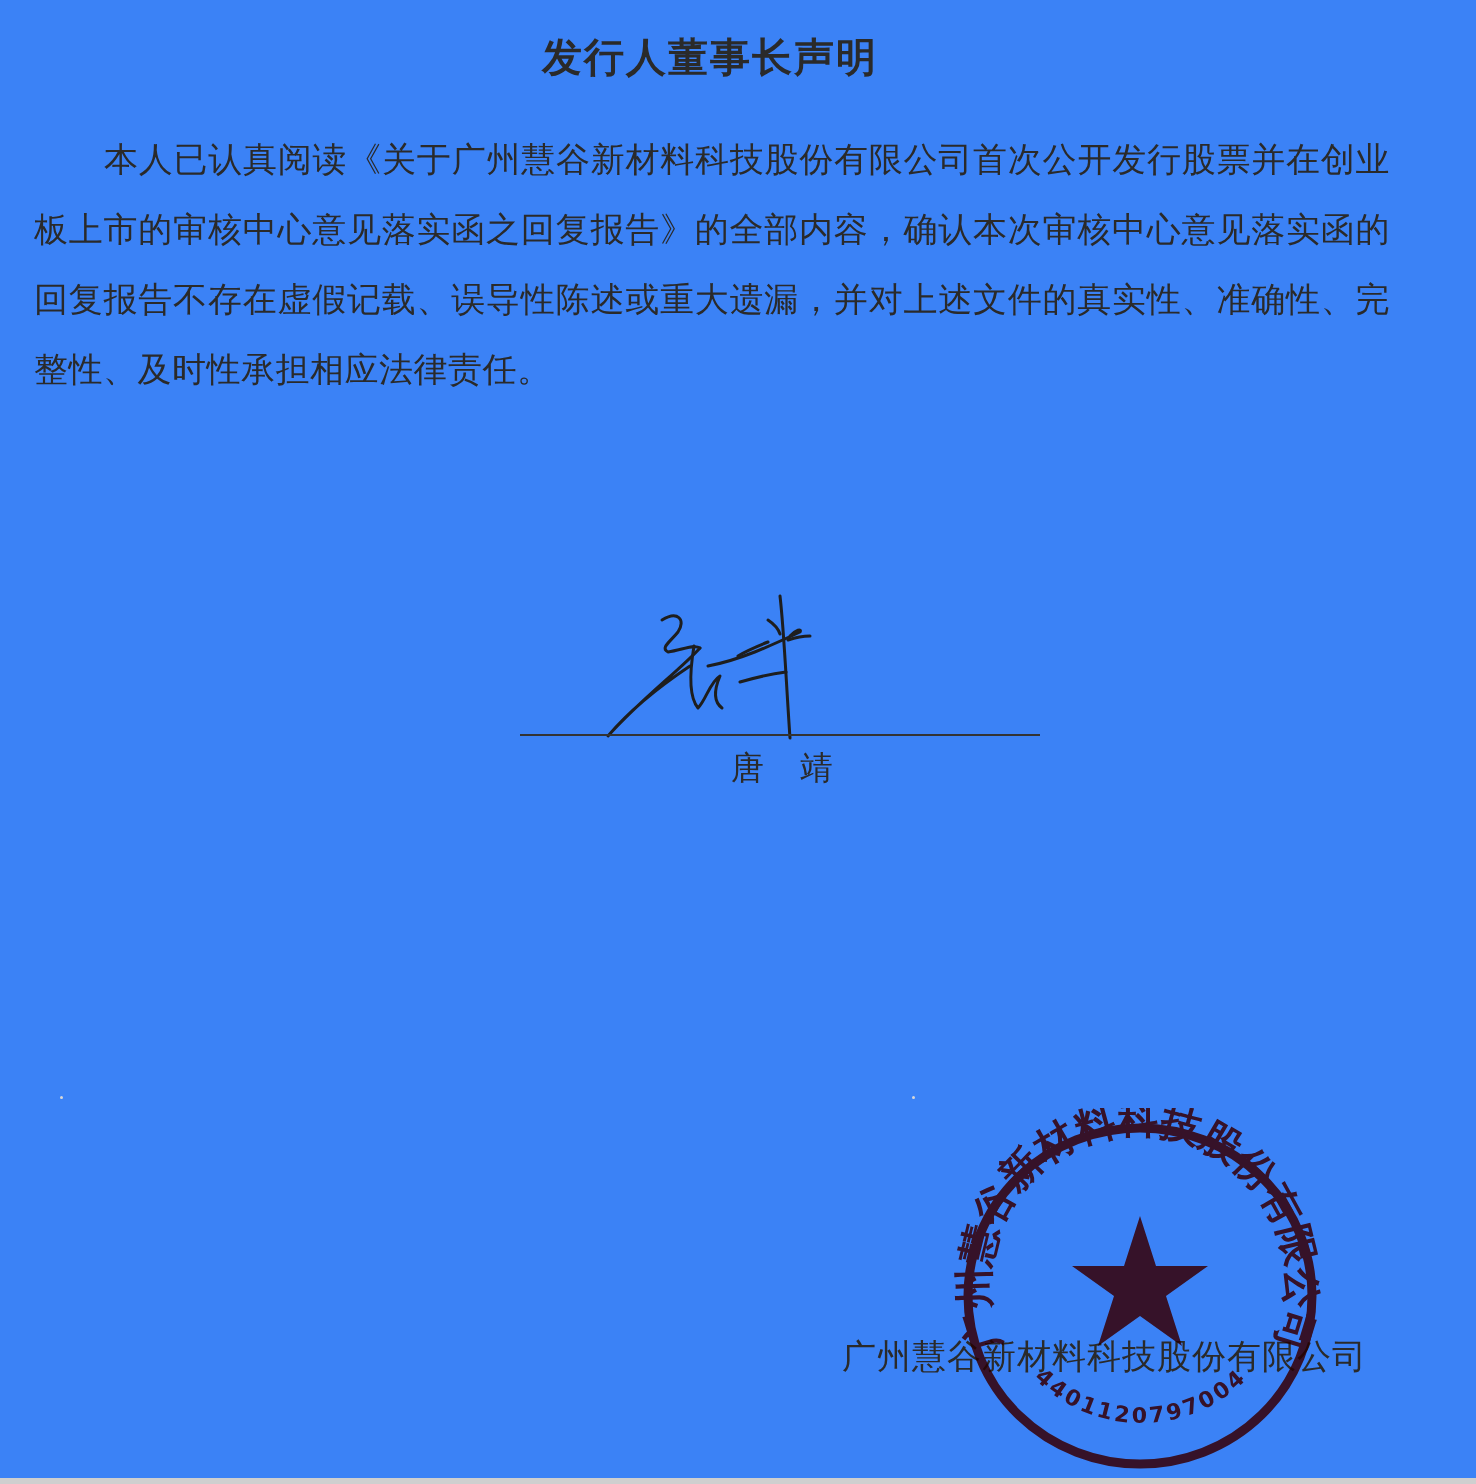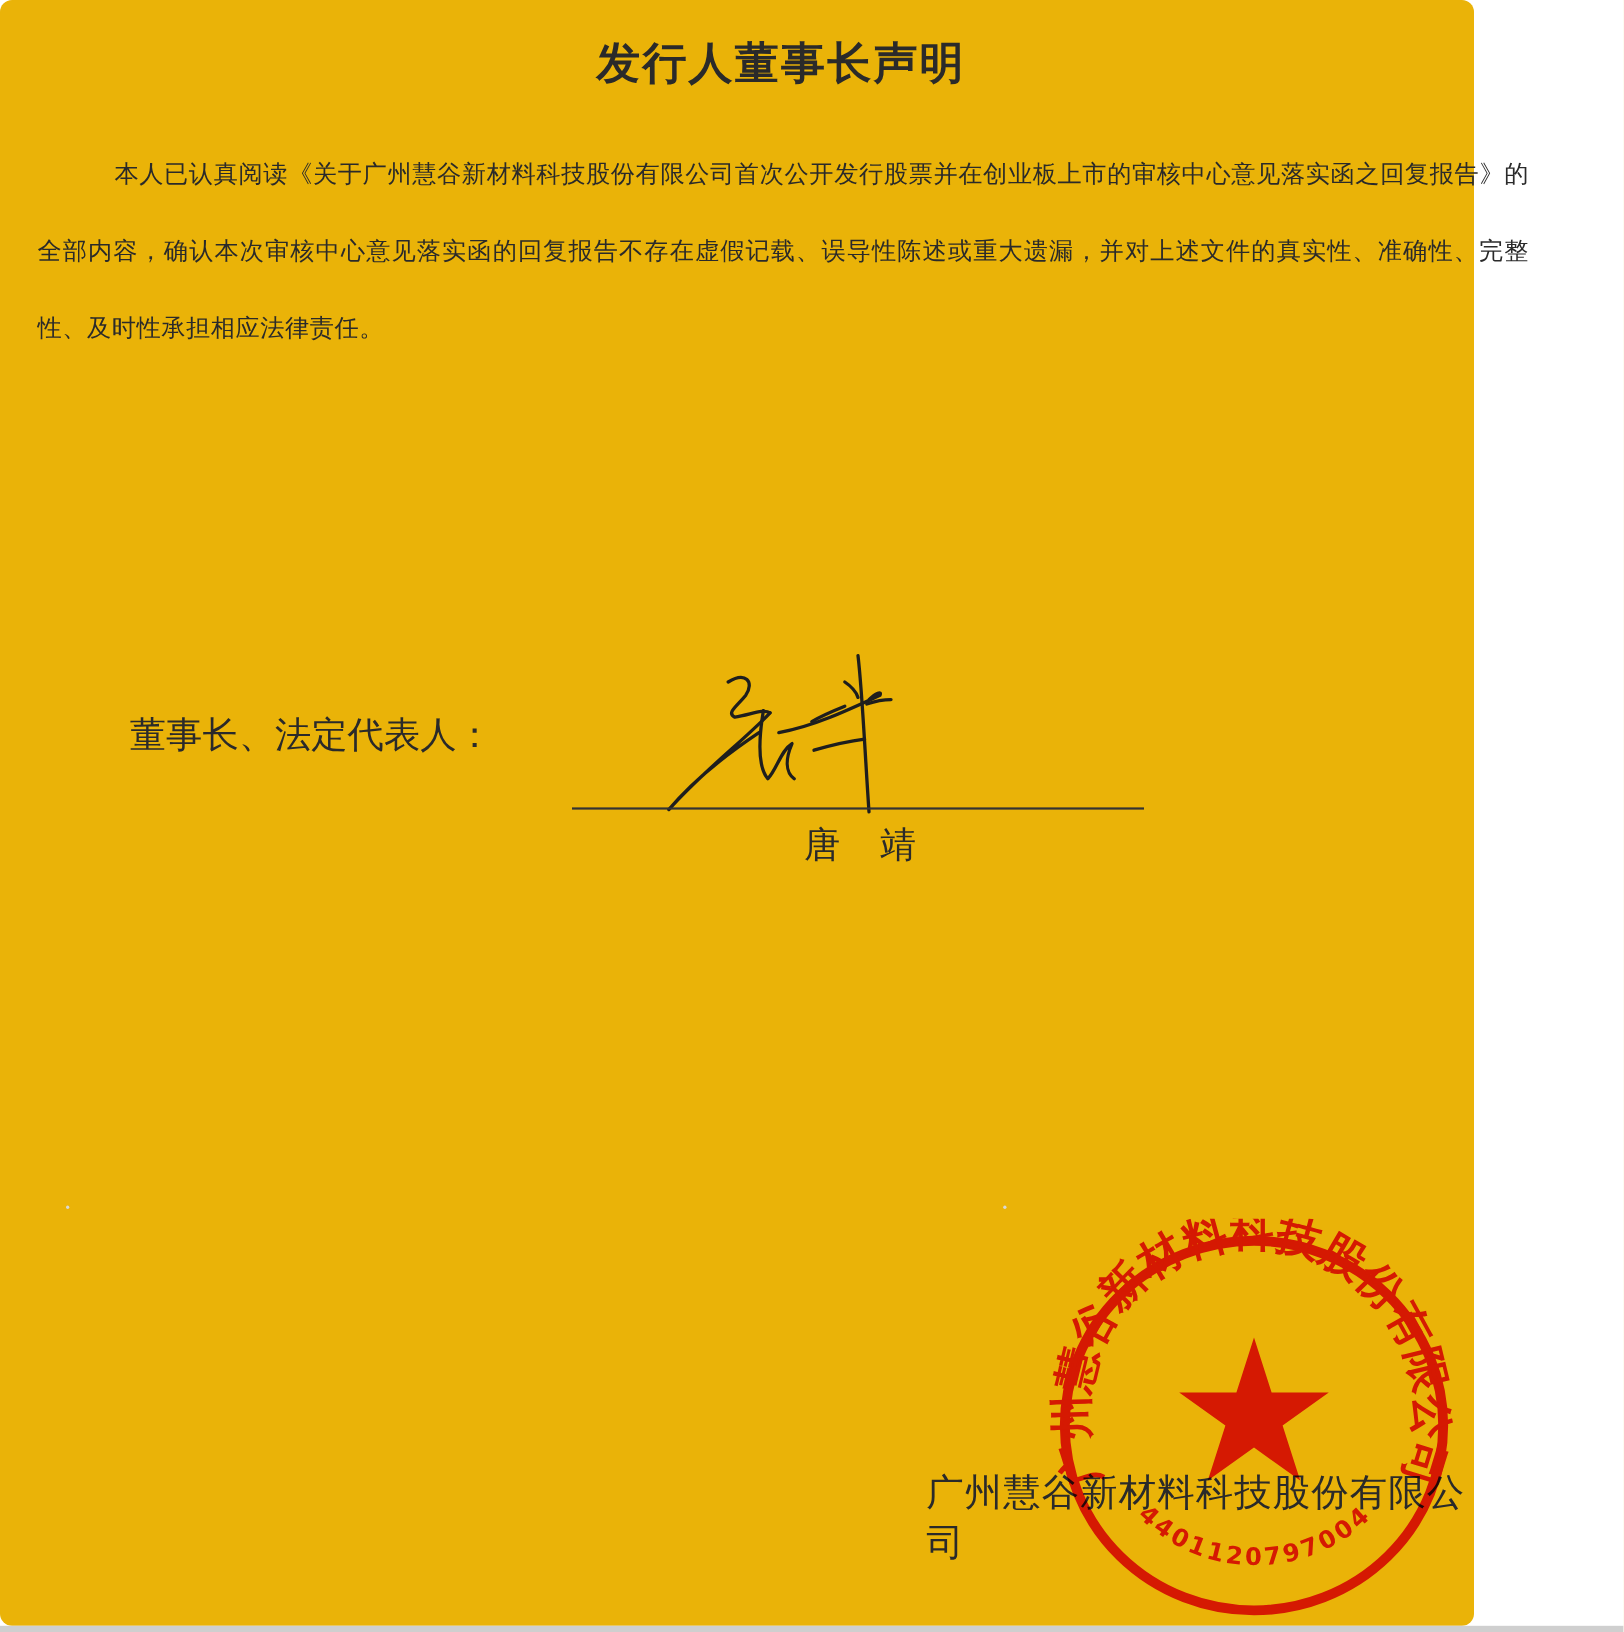--- a/index.html
+++ b/index.html
@@ -11,43 +11,42 @@
       width: 1476px;
       height: 1484px;
       position: relative;
       overflow: hidden;
       font-family: "DejaVu Serif", "Liberation Serif", serif;
       color: #262626;
     }
     .page {
       position: absolute;
       left: 0; top: 0;
-      width: 1340px;
+      width: 1476px;
       height: 1478px;
-      background: #eab308;
-      border-radius: 11px;
+      background: #3b82f6;
     }
     .title {
       position: absolute;
       top: 30px;
       left: 0;
       width: 1420px;
       text-align: center;
       font-family: "DejaVu Sans", "Liberation Sans", sans-serif;
       font-weight: bold;
       font-size: 40px;
       letter-spacing: 2px;
       color: #2a2a2a;
     }
     .body-text {
       position: absolute;
       top: 124px;
       left: 34px;
       width: 1356px;
-      font-size: 22px;
+      font-size: 34px;
       line-height: 70px;
       letter-spacing: 0.5px;
       text-align: justify;
       text-indent: 70px;
       color: #2a2a2a;
     }
     .sig-label {
       position: absolute;
       top: 646px;
       left: 118px;
@@ -112,21 +111,20 @@
   </style>
 </head>
 <body>
 
 <div class="page">
 
   <div class="title">发行人董事长声明</div>
 
   <div class="body-text">本人已认真阅读《关于广州慧谷新材料科技股份有限公司首次公开发行股票并在创业板上市的审核中心意见落实函之回复报告》的全部内容，确认本次审核中心意见落实函的回复报告不存在虚假记载、误导性陈述或重大遗漏，并对上述文件的真实性、准确性、完整性、及时性承担相应法律责任。</div>
 
-  <div class="sig-label">董事长、法定代表人：</div>
 
   <svg class="signature" viewBox="0 0 280 160">
     <g fill="none" stroke="#1e1e1e" stroke-width="3" stroke-linecap="round" stroke-linejoin="round">
       <path d="M72 30 C 88 20, 96 30, 88 42 C 80 52, 70 58, 78 62 C 92 60, 104 54, 110 58"></path>
       <path d="M110 58 C 90 80, 50 110, 18 146 C 40 120, 70 96, 100 76"></path>
       <path d="M104 56 C 100 80, 98 106, 108 118 C 116 110, 120 92, 130 86 C 124 100, 124 112, 132 118"></path>
       <path d="M118 76 C 150 70, 180 56, 210 42 C 212 38, 206 40, 200 46"></path>
       <path d="M148 66 C 158 60, 168 56, 178 52"></path>
       <path d="M190 6 C 194 40, 196 90, 200 148"></path>
       <path d="M178 30 C 184 34, 188 38, 190 44"></path>

